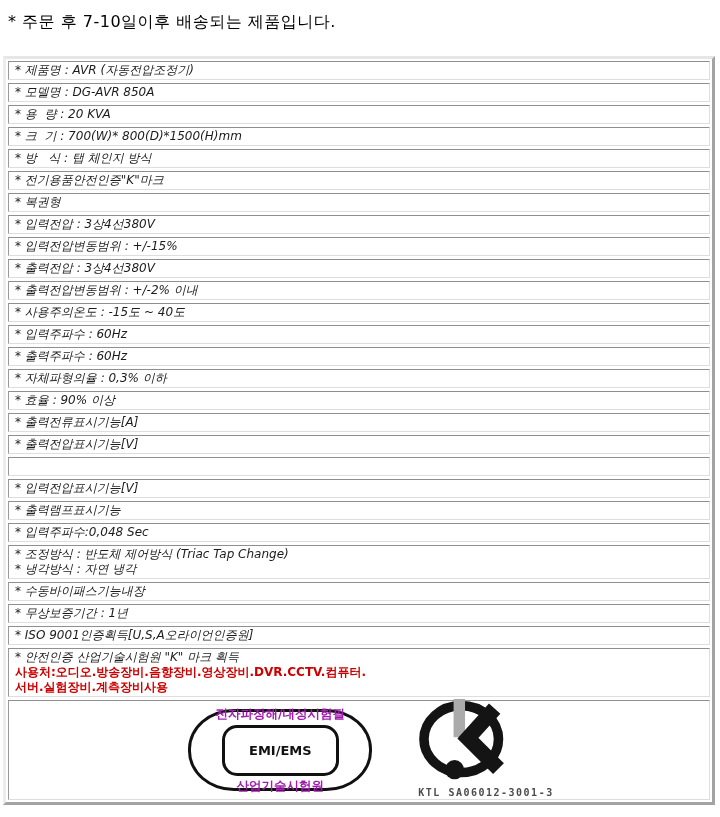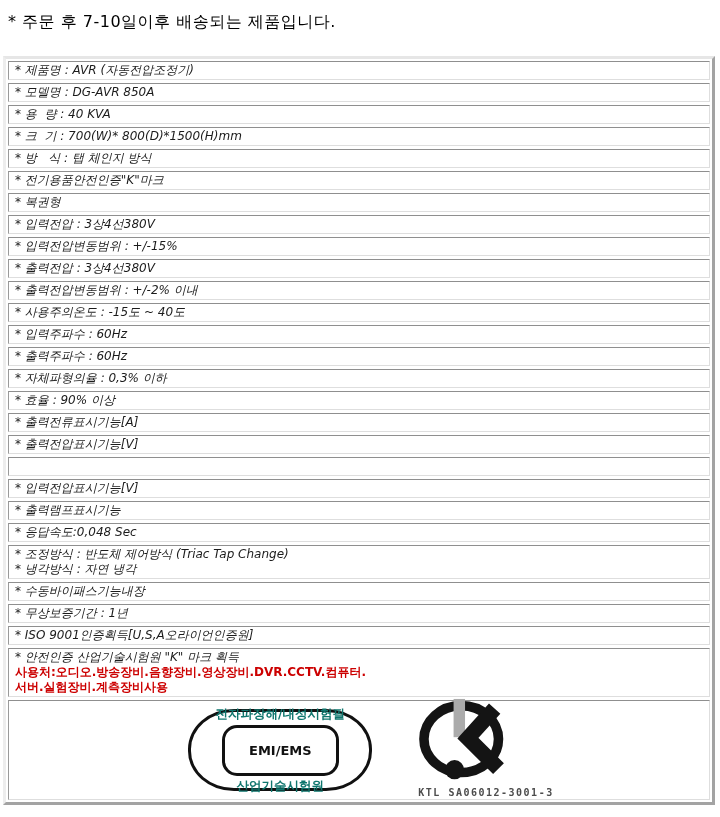--- a/index.html
+++ b/index.html
@@ -43,21 +43,21 @@
   }
 
   
   .emi-oval {
     width:184px; height:82px;
     border:3px solid #111;
     border-radius:46px / 40px;
     display:flex; flex-direction:column; align-items:center; justify-content:center;
     gap:2px; background:#fff;
   }
-  .emi-line { font-size:12.5px; font-weight:bold; color:#0f766e; white-space:pre; }
+  .emi-line { font-size:12.5px; font-weight:bold; color:#a21caf; white-space:pre; }
   .emi-badge {
     border:3px solid #111; border-radius:15px;
     padding:15px 24px; font-size:13px; font-weight:bold; color:#111;
     white-space:pre;
   }
 
   
   .k-logo { display:flex; flex-direction:column; align-items:flex-start; margin-top:-4px; }
   .k-caption {
     margin-top:3px;
@@ -75,21 +75,21 @@
 
   <div class="spec-table">
 
     <div class="row">
         <span class="cell-text">* 제품명 : AVR (자동전압조정기)</span>
       </div>
     <div class="row">
         <span class="cell-text">* 모델명 : DG-AVR 850A</span>
       </div>
     <div class="row">
-        <span class="cell-text">* 용  량 : 40 KVA</span>
+        <span class="cell-text">* 용  량 : 20 KVA</span>
       </div>
     <div class="row">
         <span class="cell-text">* 크  기 : 700(W)* 800(D)*1500(H)mm</span>
       </div>
     <div class="row">
         <span class="cell-text">* 방   식 : 탭 체인지 방식</span>
       </div>
     <div class="row">
         <span class="cell-text">* 전기용품안전인증"K"마크</span>
       </div>
@@ -132,21 +132,21 @@
     <div class="row">
         <span class="cell-text"></span>
       </div>
     <div class="row">
         <span class="cell-text">* 입력전압표시기능[V]</span>
       </div>
     <div class="row">
         <span class="cell-text">* 출력램프표시기능</span>
       </div>
     <div class="row">
-        <span class="cell-text">* 응답속도:0,048 Sec</span>
+        <span class="cell-text">* 입력주파수:0,048 Sec</span>
       </div>
 
     <div class="row row-2line">
       <span class="cell-text">* 조정방식 : 반도체 제어방식 (Triac Tap Change)</span>
       <span class="cell-text">* 냉각방식 : 자연 냉각</span>
     </div>
 
     <div class="row">
         <span class="cell-text">* 수동바이패스기능내장</span>
       </div>

